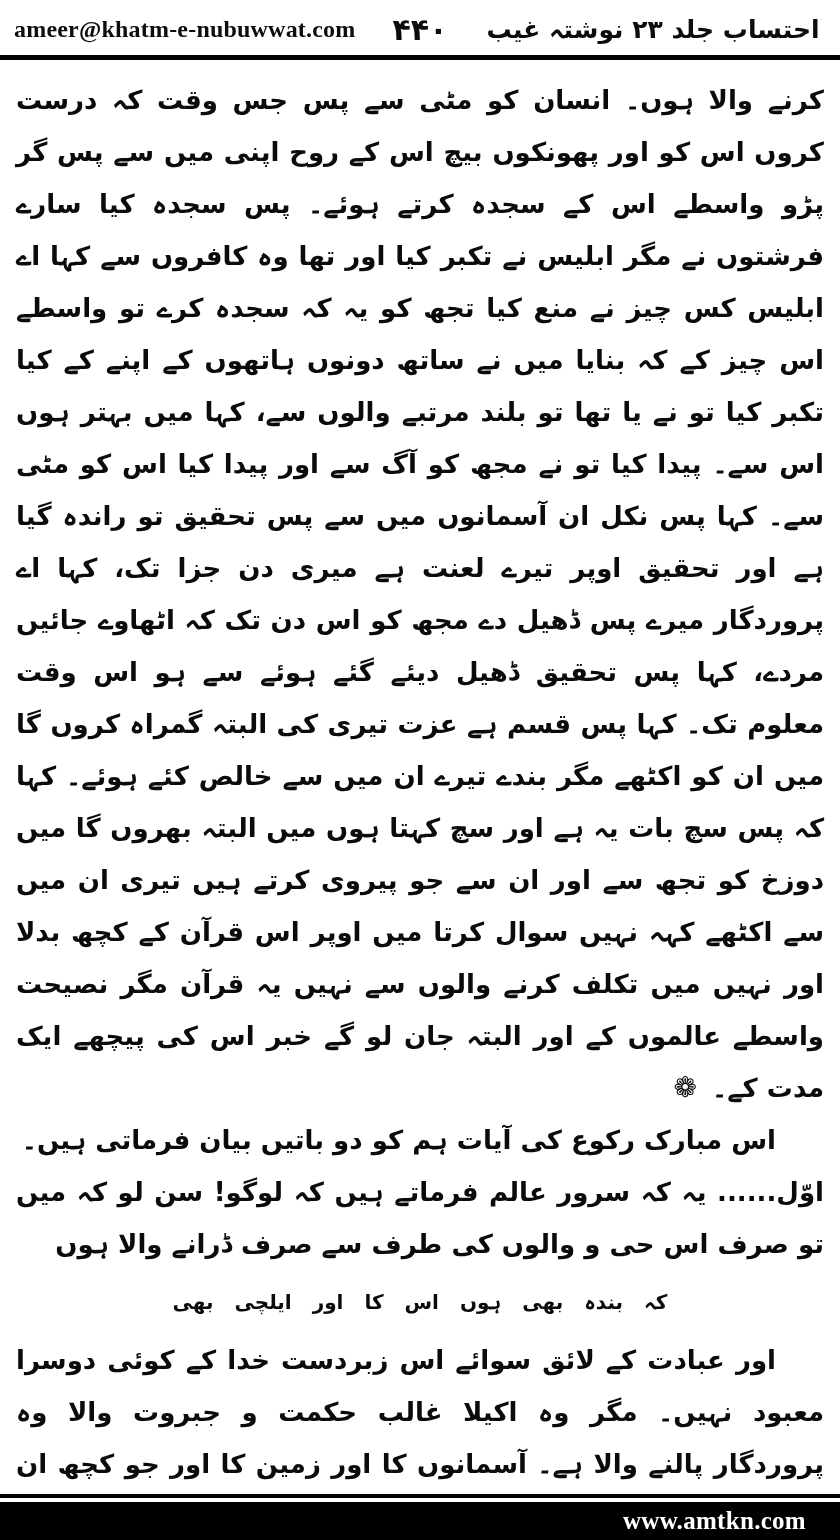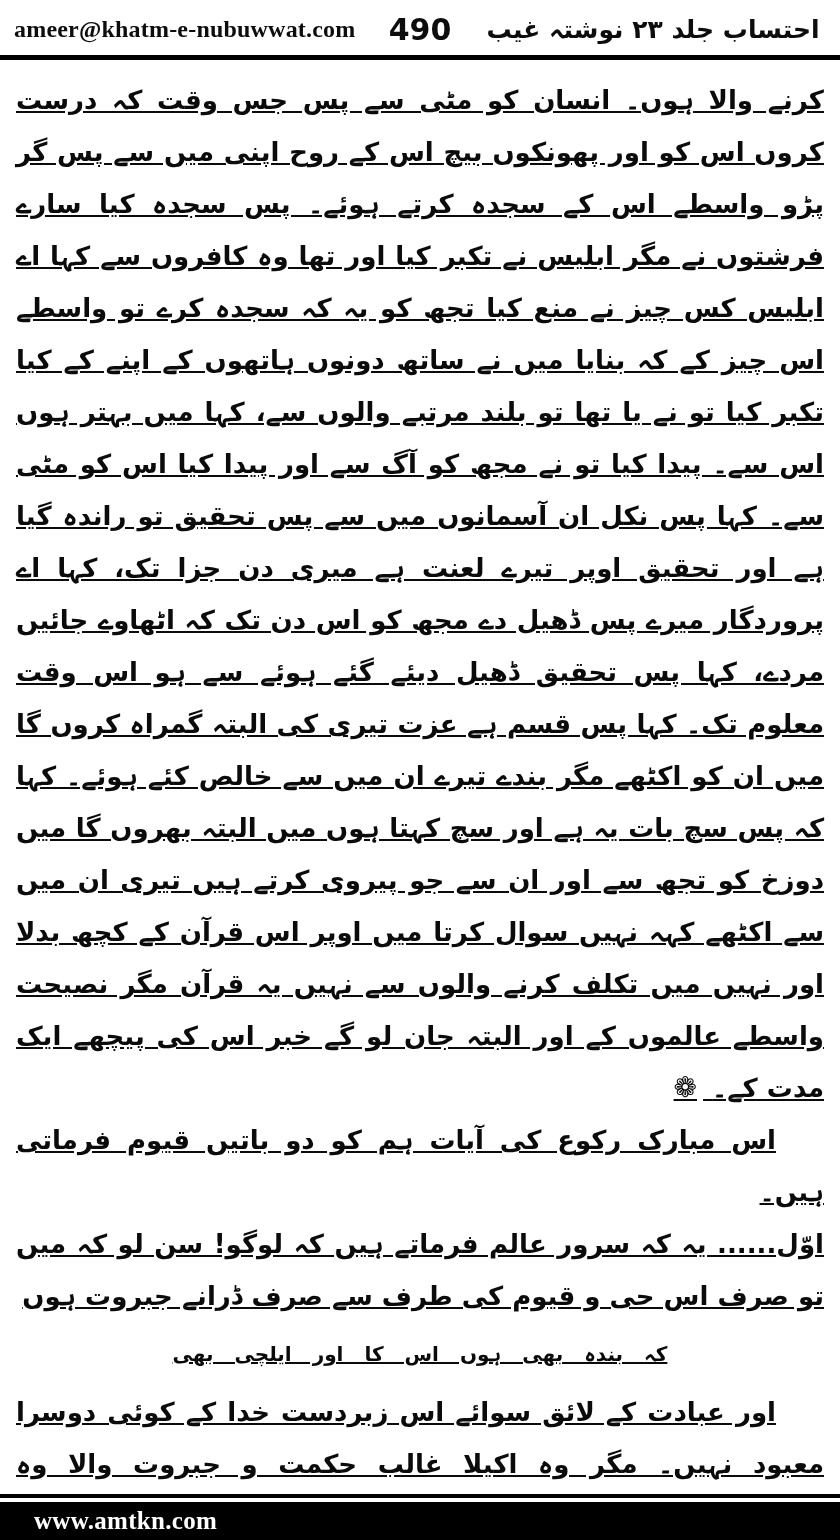--- a/index.html
+++ b/index.html
@@ -40,21 +40,20 @@
   .header-rule {
     height:5px; background:#000; width:100%;
   }
   
   .content {
     flex:1;
     direction:rtl;
     padding:14px 16px 0 16px;
     color:#0b0b0b;
     overflow:hidden;
-    text-decoration:underline;
   }
   .para {
     font-size:26px;
     font-weight:bold;
     line-height:52px;
     text-align:justify;
   }
   .para.indent { text-indent:48px; }
   .ornament { font-size:28px; padding-right:6px; }
   .verse {
@@ -66,55 +65,55 @@
   }
   
   .footer {
     margin-top:auto;
     width:100%;
   }
   .footer-rule { height:4px; background:#000; }
   .footer-gap { height:4px; background:#fff; }
   .footer-bar {
     height:38px; background:#000;
-    display:flex; align-items:center; justify-content:flex-start;
+    display:flex; align-items:center; justify-content:flex-end;
     padding:0 34px;
   }
   .footer-bar span {
     color:#ffffff;
     font-family:"Liberation Serif", serif;
     font-weight:bold;
     font-size:25px;
     letter-spacing:0.3px;
     white-space:nowrap;
   }
 </style>
 </head>
 <body>
 
 <div class="page">
 
   <header class="header">
     <span class="header-email">ameer@khatm-e-nubuwwat.com</span>
-    <span class="header-pagenum">490</span>
+    <span class="header-pagenum">۴۴۰</span>
     <span class="header-title">احتساب جلد ۲۳ نوشتہ غیب</span>
   </header>
 
   <div class="header-rule"></div>
 
   <main class="content">
 
     <p class="para">
       <span>کرنے والا ہوں۔ انسان کو مٹی سے پس جس وقت کہ درست کروں اس کو اور پھونکوں بیچ اس کے روح اپنی میں سے پس گر پڑو واسطے اس کے سجدہ کرتے ہوئے۔ پس سجدہ کیا سارے فرشتوں نے مگر ابلیس نے تکبر کیا اور تھا وہ کافروں سے کہا اے ابلیس کس چیز نے منع کیا تجھ کو یہ کہ سجدہ کرے تو واسطے اس چیز کے کہ بنایا میں نے ساتھ دونوں ہاتھوں کے اپنے کے کیا تکبر کیا تو نے یا تھا تو بلند مرتبے والوں سے، کہا میں بہتر ہوں اس سے۔ پیدا کیا تو نے مجھ کو آگ سے اور پیدا کیا اس کو مٹی سے۔ کہا پس نکل ان آسمانوں میں سے پس تحقیق تو راندہ گیا ہے اور تحقیق اوپر تیرے لعنت ہے میری دن جزا تک، کہا اے پروردگار میرے پس ڈھیل دے مجھ کو اس دن تک کہ اٹھاوے جائیں مردے، کہا پس تحقیق ڈھیل دیئے گئے ہوئے سے ہو اس وقت معلوم تک۔ کہا پس قسم ہے عزت تیری کی البتہ گمراہ کروں گا میں ان کو اکٹھے مگر بندے تیرے ان میں سے خالص کئے ہوئے۔ کہا کہ پس سچ بات یہ ہے اور سچ کہتا ہوں میں البتہ بھروں گا میں دوزخ کو تجھ سے اور ان سے جو پیروی کرتے ہیں تیری ان میں سے اکٹھے کہہ نہیں سوال کرتا میں اوپر اس قرآن کے کچھ بدلا اور نہیں میں تکلف کرنے والوں سے نہیں یہ قرآن مگر نصیحت واسطے عالموں کے اور البتہ جان لو گے خبر اس کی پیچھے ایک مدت کے۔</span>
       <span class="ornament">❁</span>
     </p>
 
-    <p class="para indent">اس مبارک رکوع کی آیات ہم کو دو باتیں قیوم فرماتی ہیں۔</p>
+    <p class="para indent">اس مبارک رکوع کی آیات ہم کو دو باتیں بیان فرماتی ہیں۔</p>
 
-    <p class="para">اوّل...... یہ کہ سرور عالم فرماتے ہیں کہ لوگو! سن لو کہ میں تو صرف اس حی و قیوم کی طرف سے صرف ڈرانے جبروت ہوں</p>
+    <p class="para">اوّل...... یہ کہ سرور عالم فرماتے ہیں کہ لوگو! سن لو کہ میں تو صرف اس حی و والوں کی طرف سے صرف ڈرانے والا ہوں</p>
 
     <p class="verse">کہ بندہ بھی ہوں اس کا اور ایلچی بھی</p>
 
     <p class="para indent">اور عبادت کے لائق سوائے اس زبردست خدا کے کوئی دوسرا معبود نہیں۔ مگر وہ اکیلا غالب حکمت و جبروت والا وہ پروردگار پالنے والا ہے۔ آسمانوں کا اور زمین کا اور جو کچھ ان کے درمیان مخلوق ہے اس کا بھی وہی پالنے والا ہے اور قیامت ایک بڑی چیز ہے وہ روز جزا ضرور آنے والا ہے۔ خبردار تم اس سے منہ نہ پھیرنا۔ یعنی یاد رکھنا، ملاء اعلیٰ یعنی سرداروں بلند مرتبہ والے فرشتوں کا جب وہ آپس میں کسی بات پر شدت سے تبادلہ خیالات کر رہے تھے ان کی بابت مجھ کو کچھ بھی علم نہیں۔ یعنی اللہ تعالیٰ ہی جانتا ہے مجھے تو تمہارے لئے ڈرانے والا ہی کر کے بھیجا ہے۔</p>
 
   </main>
 
   <footer class="footer">
     <div class="footer-rule"></div>
     <div class="footer-gap"></div>

